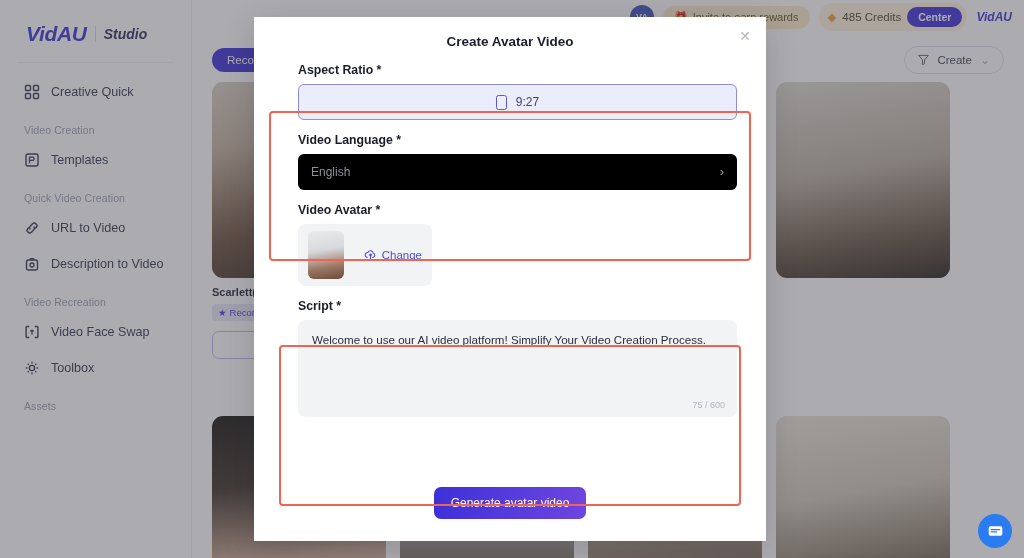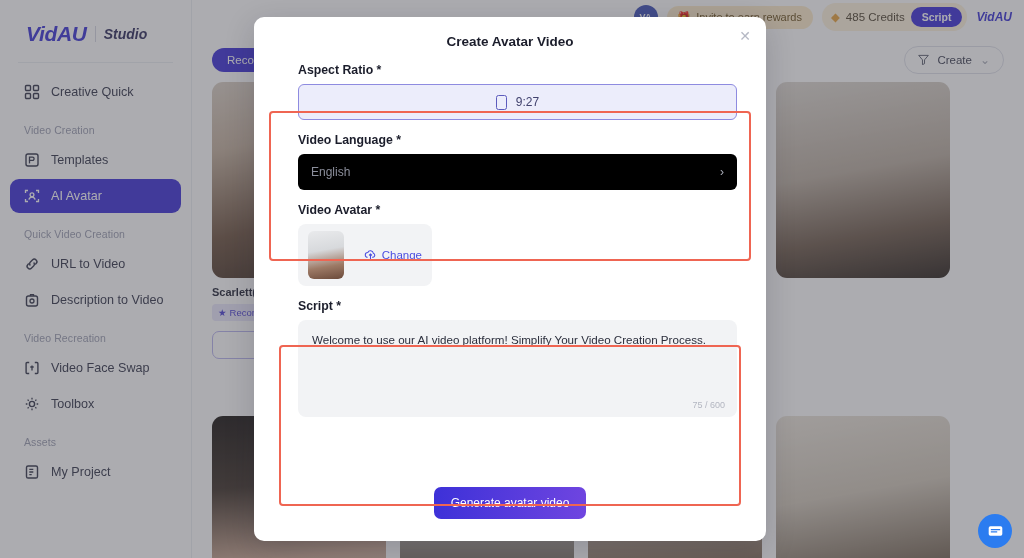--- a/index.html
+++ b/index.html
@@ -104,21 +104,21 @@
   .ph6 { background: linear-gradient(180deg,#ece8e1 0%,#ddd6cd 45%,#6e6558 78%,#2b2723 100%); }
   .ph7 { background: linear-gradient(175deg,#e4ded5 0%,#cbbfb1 40%,#8a7562 72%,#3b2f26 100%); }
   .ph8 { background: linear-gradient(170deg,#eae4da 0%,#cfc6b8 40%,#7b6c5b 75%,#30281f 100%); }
 
   
   .dimmer { position: absolute; inset: 0; background: rgba(70,70,80,.45); z-index: 5; }
 
   
   .modal {
     position: absolute; left: 254px; top: 17px; width: 512px; height: 524px;
-    background: #ffffff; border-radius: 10px; z-index: 10;
+    background: #ffffff; border-radius: 0; z-index: 10;
     box-shadow: 0 8px 30px rgba(20,20,40,.18);
     display: flex; flex-direction: column;
   }
   .modal-title {
     text-align: center; font-size: 13.5px; font-weight: bold; color: #1b1d2b;
     padding: 17px 0 0 0;
   }
   .modal-close {
     position: absolute; right: 13px; top: 11px; width: 16px; height: 16px;
     color: #b5b8c4; font-size: 14px; line-height: 16px; text-align: center; cursor: pointer;
@@ -290,21 +290,21 @@
     <div class="topbar">
       <div class="topbar-inner">
         <div class="avatar-circle">VA</div>
         <div class="pill-invite">
           <span>🎁</span>
           <span>Invite to earn rewards</span>
         </div>
         <div class="pill-credits">
           <span style="color:#e8a33c">◆</span>
           <span>485 Credits</span>
-          <button class="btn-upgrade">Script</button>
+          <button class="btn-upgrade">Center</button>
         </div>
         <div class="logo-mini">VidAU</div>
       </div>
     </div>
 
     <div class="sidebar">
       <div class="brand">
         <span class="brand-name">VidAU</span>
         <span class="brand-div"></span>
         <span class="brand-sub">Studio</span>
@@ -328,30 +328,20 @@
         <span class="nav-ico">
           <svg width="16" height="16" viewBox="0 0 16 16">
               <rect x="2" y="2" width="12" height="12" rx="2" fill="none" stroke="#33364a" stroke-width="1.4"></rect>
               <path d="M5.5 5.2h3a1.6 1.6 0 010 3.2h-3z" fill="none" stroke="#33364a" stroke-width="1.3"></path>
               <path d="M5.5 8.4v3" stroke="#33364a" stroke-width="1.3"></path>
             </svg>
         </span>
         <span>Templates</span>
       </div>
 
-      <div class="nav-item active">
-        <span class="nav-ico">
-          <svg width="16" height="16" viewBox="0 0 16 16">
-              <path d="M1.5 5V2.5H4M12 2.5h2.5V5M14.5 11v2.5H12M4 13.5H1.5V11" fill="none" stroke="#ffffff" stroke-width="1.3"></path>
-              <circle cx="8" cy="6.8" r="1.9" fill="none" stroke="#ffffff" stroke-width="1.3"></circle>
-              <path d="M4.9 11.6c.5-1.6 1.7-2.4 3.1-2.4s2.6.8 3.1 2.4" fill="none" stroke="#ffffff" stroke-width="1.3"></path>
-            </svg>
-        </span>
-        <span>AI Avatar</span>
-      </div>
 
       <div class="nav-group-label">Quick Video Creation</div>
       <div class="nav-item">
         <span class="nav-ico">
           <svg width="16" height="16" viewBox="0 0 16 16">
               <path d="M6.4 9.6a2.6 2.6 0 010-3.7l2-2a2.6 2.6 0 013.7 3.7l-.9.9" fill="none" stroke="#33364a" stroke-width="1.4"></path>
               <path d="M9.6 6.4a2.6 2.6 0 010 3.7l-2 2a2.6 2.6 0 01-3.7-3.7l.9-.9" fill="none" stroke="#33364a" stroke-width="1.4"></path>
             </svg>
         </span>
         <span>URL to Video</span>
@@ -381,29 +371,20 @@
         <span class="nav-ico">
           <svg width="16" height="16" viewBox="0 0 16 16">
               <circle cx="8" cy="8" r="2.6" fill="none" stroke="#33364a" stroke-width="1.4"></circle>
               <path d="M8 1.8v1.6M8 12.6v1.6M1.8 8h1.6M12.6 8h1.6M3.6 3.6l1.1 1.1M11.3 11.3l1.1 1.1M12.4 3.6l-1.1 1.1M4.7 11.3l-1.1 1.1" stroke="#33364a" stroke-width="1.3"></path>
             </svg>
         </span>
         <span>Toolbox</span>
       </div>
 
       <div class="nav-group-label">Assets</div>
-      <div class="nav-item">
-        <span class="nav-ico">
-          <svg width="16" height="16" viewBox="0 0 16 16">
-              <rect x="2.5" y="2" width="11" height="12" rx="1.6" fill="none" stroke="#33364a" stroke-width="1.4"></rect>
-              <path d="M5.3 5.4h4M5.3 8h4M5.3 10.6h2.4" stroke="#33364a" stroke-width="1.3"></path>
-            </svg>
-        </span>
-        <span>My Project</span>
-      </div>
     </div>
   </div>
 
   <div class="dimmer"></div>
 
   <div class="modal">
     <div class="modal-title">Create Avatar Video</div>
     <div class="modal-close">✕</div>
 
     <div class="modal-body">

